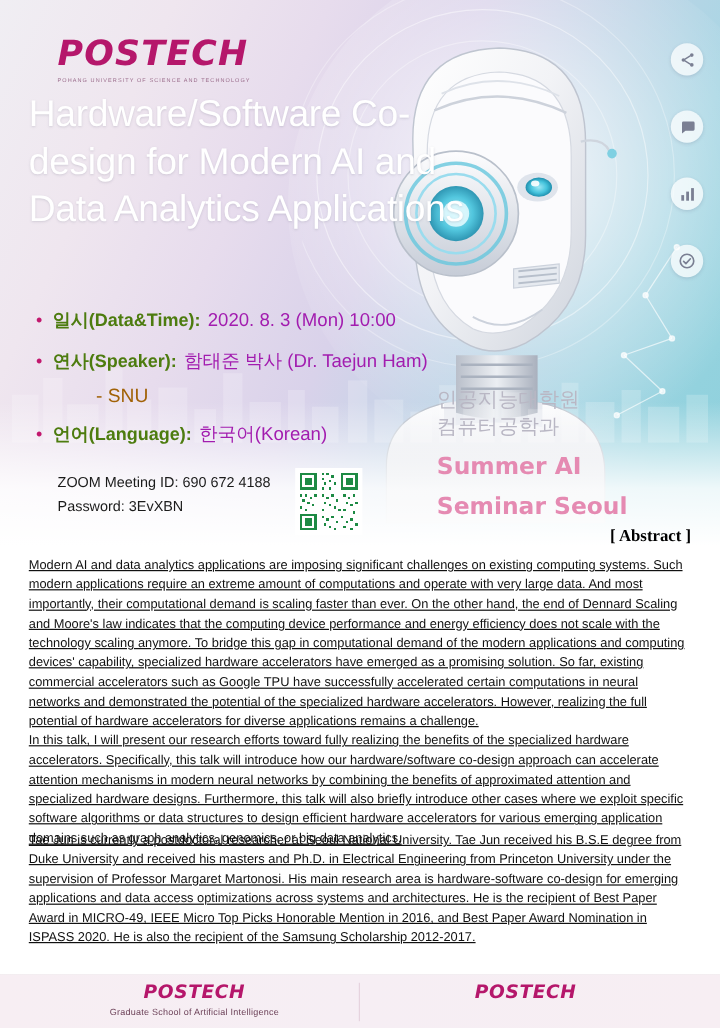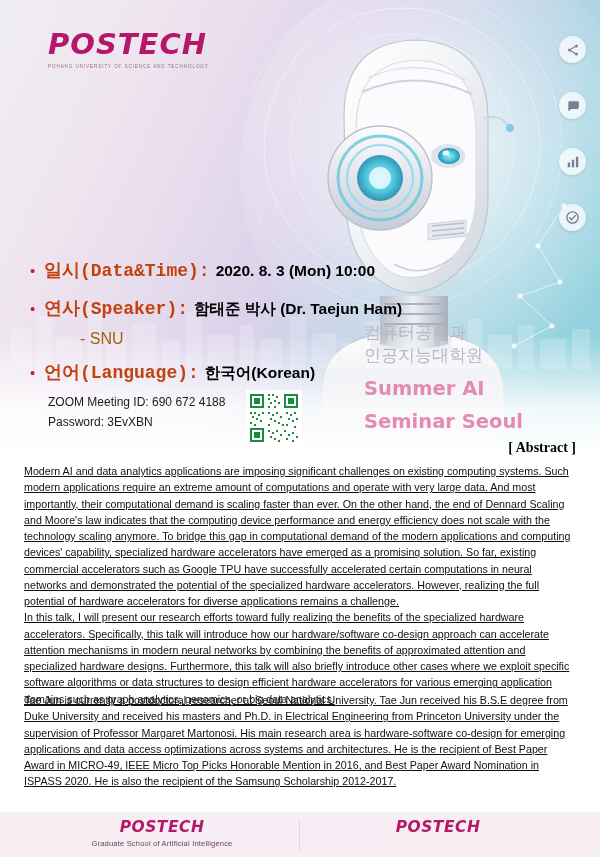--- a/index.html
+++ b/index.html
@@ -119,30 +119,29 @@
   }
   .bullet {
     width: 10px;
     color: #c2186e;
     font-size: 15px;
     line-height: 1;
     flex: 0 0 14px;
     padding-top: 2px;
   }
   .info-label {
-    font-size: 18px;
+    font-size: 15px;
     font-weight: bold;
-    color: #c2410c;
+    color: #4d7c0f;
     white-space: nowrap;
-    font-family: Liberation Mono, monospace;
   }
   .info-value {
     font-size: 15.5px;
-    font-weight: bold;
-    color: #000000;
+    font-weight: normal;
+    color: #a21caf;
     margin-left: 6px;
     white-space: nowrap;
   }
   .affil {
     font-size: 16px;
     color: #a16207;
     margin: -4px 0 12px 50px;
   }
 
   
@@ -372,20 +371,21 @@
       </g>
     </svg>
 
     <div class="hero-fade"></div>
 
     <div class="logo-top">
       <div class="logo-word">POSTECH</div>
       <div class="logo-sub">POHANG UNIVERSITY OF SCIENCE AND TECHNOLOGY</div>
     </div>
 
+    <div class="title">Hardware/Software Co-design for Modern AI and Data Analytics Applications</div>
 
     <div class="icon-btn" id="ic1">
       <svg width="14" height="14" viewBox="0 0 24 24" fill="none" stroke="#7a7f93" stroke-width="2" stroke-linecap="round">
         <circle cx="18" cy="5" r="2.6" fill="#7a7f93" stroke="none"></circle>
         <circle cx="6" cy="12" r="2.6" fill="#7a7f93" stroke="none"></circle>
         <circle cx="18" cy="19" r="2.6" fill="#7a7f93" stroke="none"></circle>
         <line x1="8.3" y1="10.8" x2="15.7" y2="6.2"></line>
         <line x1="8.3" y1="13.2" x2="15.7" y2="17.8"></line>
       </svg>
     </div>
@@ -495,22 +495,22 @@
           <rect x="40" y="42" width="2" height="2"></rect>
         <rect x="44" y="40" width="2" height="2"></rect>
           <rect x="48" y="44" width="2" height="2"></rect>
           <rect x="38" y="46" width="2" height="2"></rect>
         <rect x="44" y="48" width="2" height="2"></rect>
       </g>
     </svg>
   </div>
 
   <div class="series">
+    <div class="series-ko">인공지능대학원</div>
     <div class="series-ko">컴퓨터공학과</div>
-    <div class="series-ko">인공지능대학원</div>
     <div class="series-en">Summer AI</div>
     <div class="series-en">Seminar Seoul</div>
   </div>
 
   <div class="abstract-wrap">
     <div class="section-head">[ Abstract ]</div>
     <div class="body-text">
       <p>Modern AI and data analytics applications are imposing significant challenges on existing computing systems.  Such modern applications require an extreme amount of computations and operate with very large data.  And most importantly, their computational demand is scaling faster than ever. On the other hand, the end of Dennard Scaling and Moore's law indicates that the computing device performance and energy efficiency does not scale with the technology scaling anymore. To bridge this gap in computational demand of the modern applications and computing devices' capability, specialized hardware accelerators have emerged as a promising solution. So far, existing commercial accelerators such as Google TPU have successfully accelerated certain computations in neural networks and demonstrated the potential of the specialized hardware accelerators. However, realizing the full potential of hardware accelerators for diverse applications remains a challenge.</p>
       <p>In this talk, I will present our research efforts toward fully realizing the benefits of the specialized hardware accelerators. Specifically, this talk will introduce how our hardware/software co-design approach can accelerate attention mechanisms in modern neural networks by combining the benefits of approximated attention and specialized hardware designs. Furthermore, this talk will also briefly introduce other cases where we exploit specific software algorithms or data structures to design efficient hardware accelerators for various emerging application domains such as graph analytics, genomics, or big data analytics.</p>
     </div>

